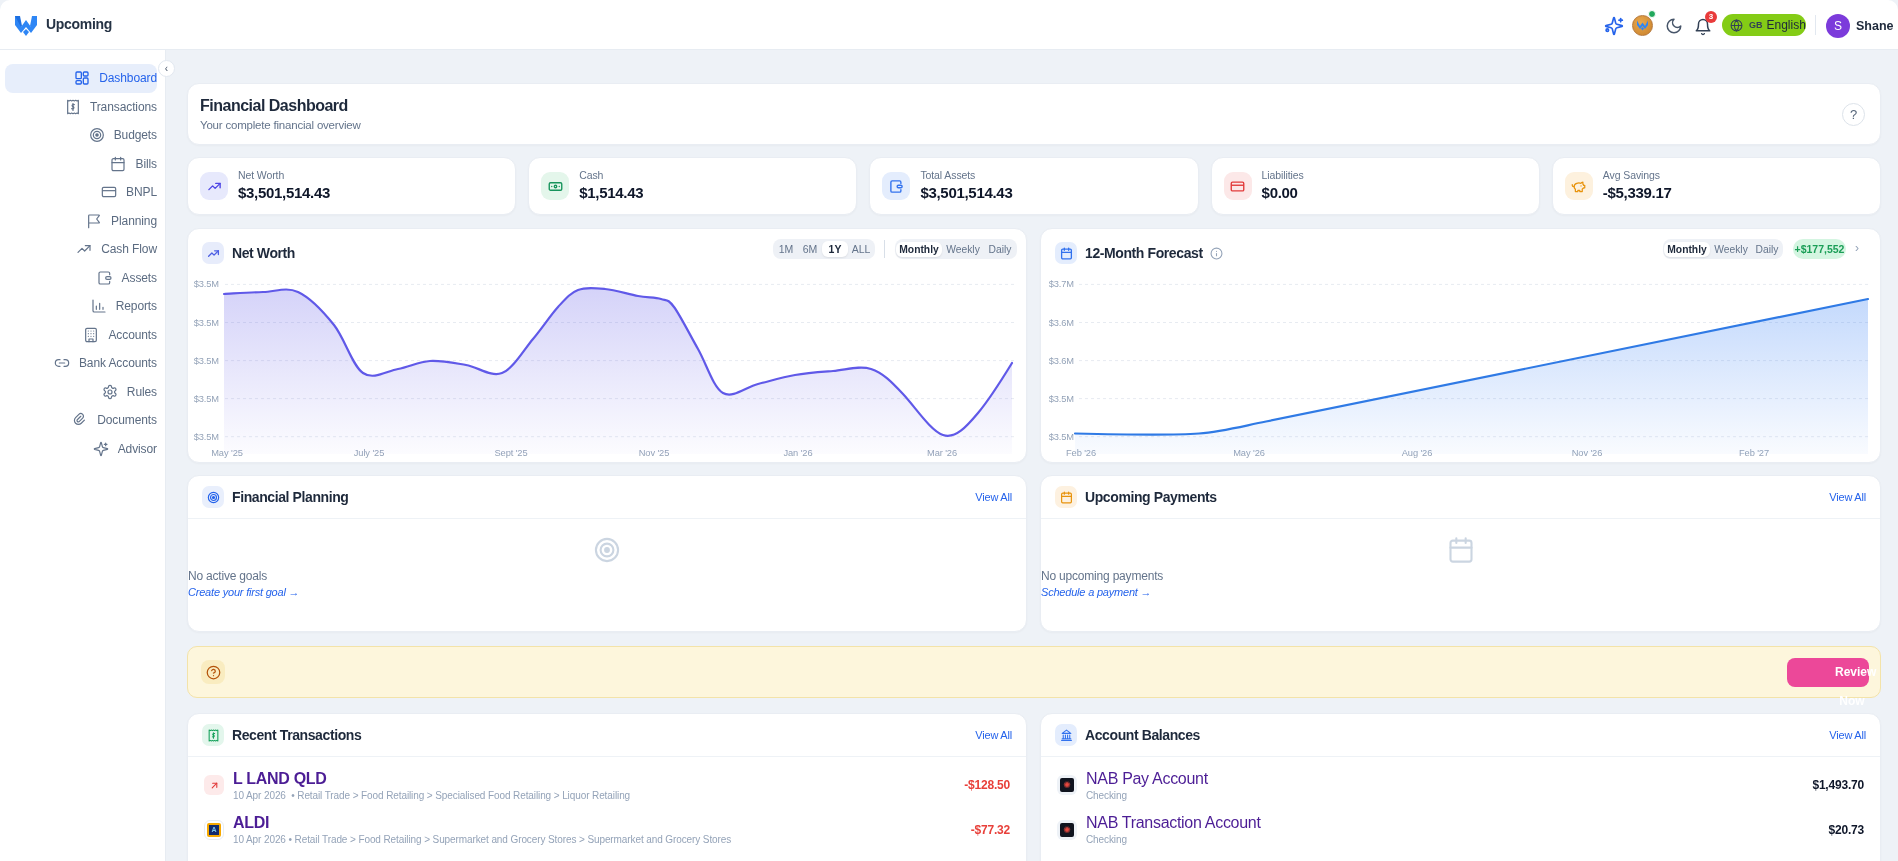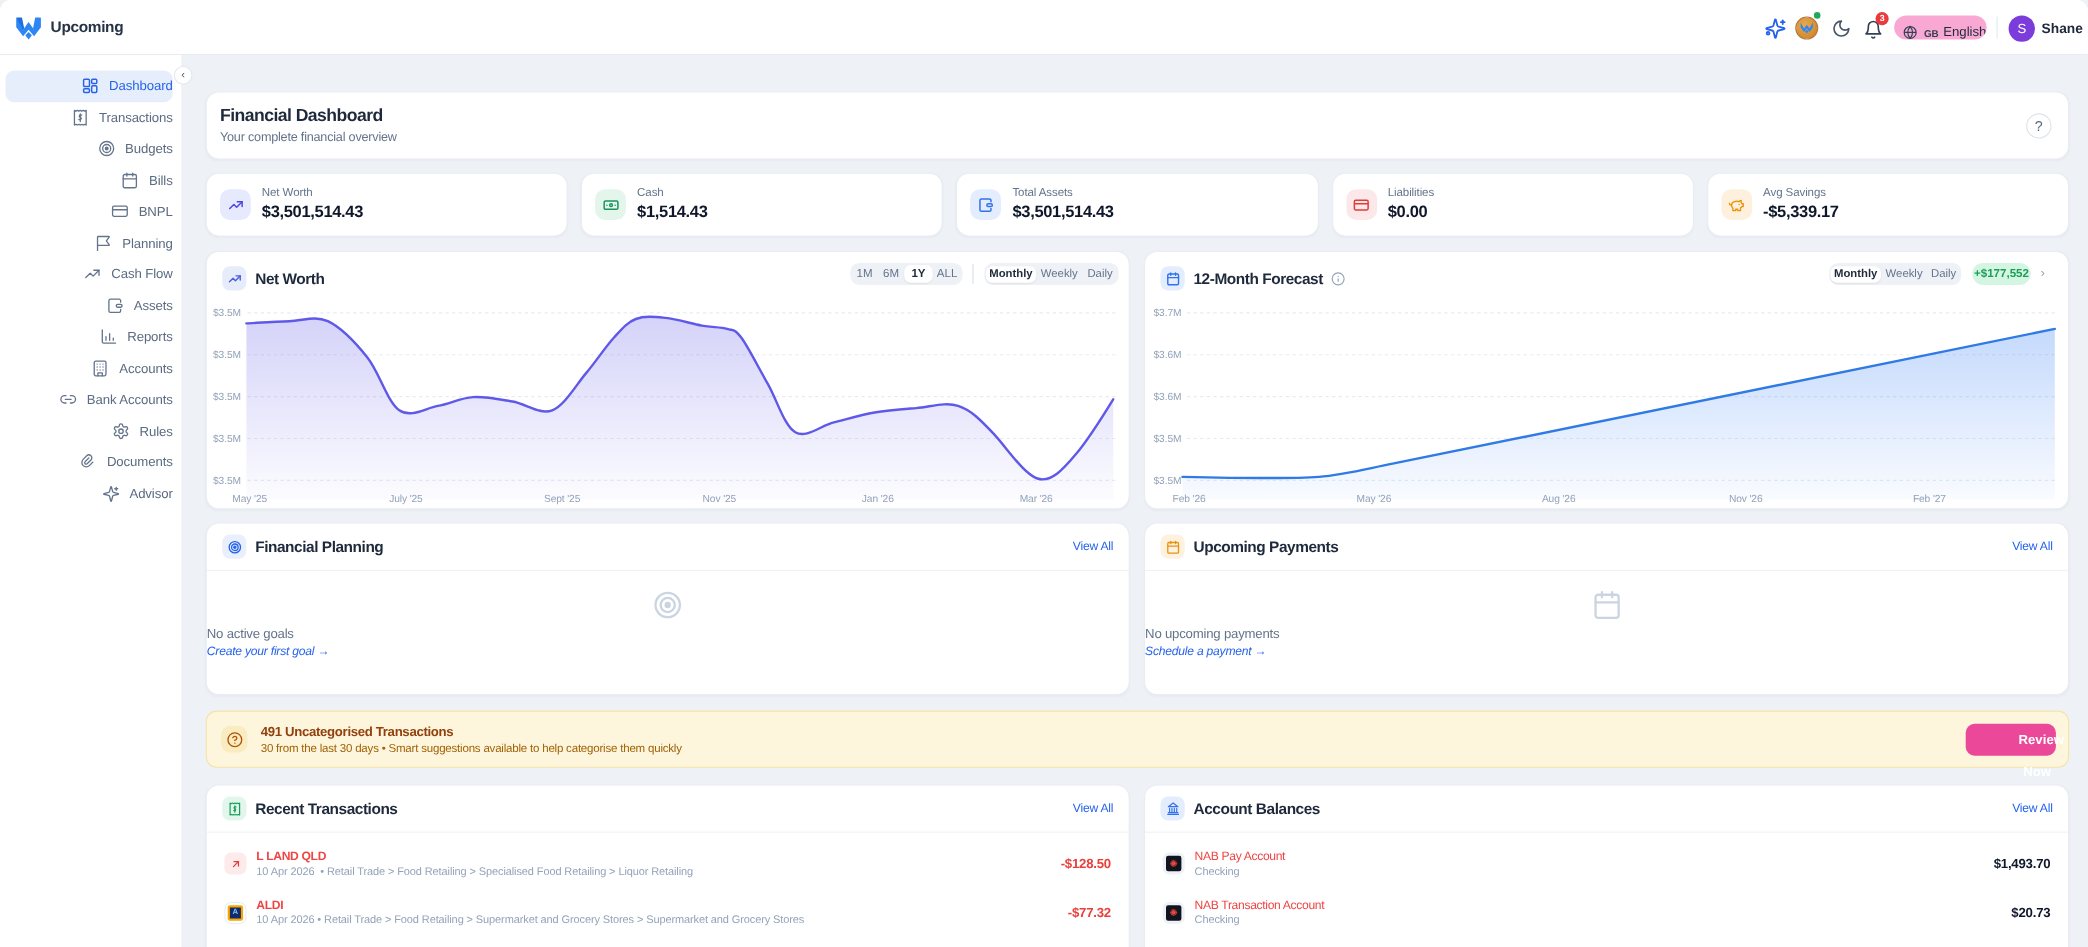--- a/index.html
+++ b/index.html
@@ -39,21 +39,21 @@
 .banner { height:52px; background:#fdf6dc; border:1px solid #f3e3a9; border-radius:10px; display:flex; align-items:center; padding:0 11px 0 13px; margin-bottom:15px; }
 .bicon { width:24px; height:24px; border-radius:8px; background:#f9ecc0; display:flex; align-items:center; justify-content:center; margin-right:12px; }
 .banner .bt1 { font-size:12px; font-weight:bold; color:#92400e; letter-spacing:-.3px; }
 .banner .bt2 { font-size:10.5px; color:#a16207; margin-top:3px; letter-spacing:-.2px; }
 .reviewbtn { margin-left:auto; width:82px; height:29px; background:#ec4899; border-radius:8px; color:#fff; font-size:12px; font-weight:bold; text-align:center; line-height:29px;padding-left:48px; }
 .botrow { display:flex; gap:13px; }
 .botcard { width:840px; height:200px; position:relative; }
 .botcard.r { width:841px; }
 .trow { display:flex; align-items:center; padding:0 16px 0 16px; height:44.5px; }
 .ticon { width:20px; height:20px; border-radius:6px; display:flex; align-items:center; justify-content:center; margin-right:9px; flex:none; }
-.trow .tt1 { font-size:11px; font-weight:bold; color:#ef4444; letter-spacing:-.3px; }
+.trow .tt1 { font-size:16px; font-weight:bold; color:#4c1d95; letter-spacing:-.3px; }
 .trow .tt2 { font-size:10px; color:#94a3b8; margin-top:2px; letter-spacing:-.1px; }
 .amt { margin-left:auto; font-size:12px; font-weight:bold; letter-spacing:-.2px; }
 .axis { font-size:9.3px; fill:#94a3b8; letter-spacing:-.1px; }
 </style>
 </head>
 <body>
 <div class="topbar">
   <svg style="position:absolute;left:13px;top:12px" width="26" height="26" viewBox="0 0 26 26">
     <path d="M2 4 L7 4 L9 14 L7 17 L4 13 Z M2 4 L2 13 L4 13" fill="#1d6fe0"></path>
     <path d="M24 4 L19 4 L17 14 L19 17 L22 13 Z M24 4 L24 13 L22 13" fill="#2e86f5"></path>
@@ -74,21 +74,21 @@
     </svg>
   <div style="position:absolute;left:1648px;top:10px;width:8px;height:8px;border-radius:50%;background:#22a85c;border:1px solid #fff"></div>
   <svg style="position:absolute;left:1665px;top:17px" width="18" height="18" viewBox="0 0 24 24" fill="none" stroke="#475569" stroke-width="2" stroke-linecap="round" stroke-linejoin="round">
       <path d="M12 3a6 6 0 0 0 9 9 9 9 0 1 1-9-9Z"></path>
     </svg>
   <svg style="position:absolute;left:1694px;top:18px" width="18" height="18" viewBox="0 0 24 24" fill="none" stroke="#334155" stroke-width="2" stroke-linecap="round" stroke-linejoin="round">
       <path d="M6 8a6 6 0 0 1 12 0c0 7 3 9 3 9H3s3-2 3-9"></path>
       <path d="M10.3 21a1.94 1.94 0 0 0 3.4 0"></path>
     </svg>
   <div style="position:absolute;left:1705px;top:11px;width:12px;height:12px;border-radius:50%;background:#e93b3b;color:#fff;font-size:8px;font-weight:bold;text-align:center;line-height:12px">3</div>
-  <div style="position:absolute;left:1722px;top:14px;width:84px;height:22px;border-radius:11px;background:#f9a8d4;display:flex;align-items:flex-end;padding:0 8px;overflow:hidden">
+  <div style="position:absolute;left:1722px;top:14px;width:84px;height:22px;border-radius:11px;background:#84cc16;display:flex;align-items:center;padding:0 8px;overflow:hidden">
     <svg style="flex:none" width="13" height="13" viewBox="0 0 24 24" fill="none" stroke="#334155" stroke-width="2">
         <circle cx="12" cy="12" r="10"></circle>
         <path d="M2 12h20"></path>
         <path d="M12 2a15.3 15.3 0 0 1 4 10 15.3 15.3 0 0 1-4 10 15.3 15.3 0 0 1-4-10 15.3 15.3 0 0 1 4-10z"></path>
       </svg>
     <span style="font-size:9px;font-weight:bold;color:#334155;margin-left:6px">GB</span>
     <span style="font-size:12px;color:#1e293b;margin-left:4px;white-space:nowrap">English</span>
   </div>
   <div style="position:absolute;left:1815px;top:15px;width:1px;height:20px;background:#e2e8f0"></div>
   <div style="position:absolute;left:1826px;top:14px;width:24px;height:24px;border-radius:50%;background:#7c3bdb;color:#fff;font-size:12px;text-align:center;line-height:24px">S</div>
@@ -382,24 +382,20 @@
     </div>
   </div>
   <div class="banner" id="banner">
     <div class="bicon">
         <svg width="15" height="15" viewBox="0 0 24 24" fill="none" stroke="#b45309" stroke-width="2">
           <circle cx="12" cy="12" r="10"></circle>
           <path d="M9.1 9a3 3 0 0 1 5.8 1c0 2-3 3-3 3" stroke-linecap="round"></path>
           <path d="M12 17h.01" stroke-linecap="round"></path>
         </svg>
       </div>
-    <div>
-      <div class="bt1">491 Uncategorised Transactions</div>
-      <div class="bt2">30 from the last 30 days • Smart suggestions available to help categorise them quickly</div>
-    </div>
     <div class="reviewbtn">Review Now</div>
   </div>
   <div class="botrow">
     <div class="card botcard" id="transactions">
       <div class="mhead">
         <div class="cicon" style="background:#e3f6ec">
             <svg width="13" height="13" viewBox="0 0 24 24" fill="none" stroke="#17a25c" stroke-width="2" stroke-linecap="round" stroke-linejoin="round">
               <path d="M4 2v20l2-1 2 1 2-1 2 1 2-1 2 1 2-1 2 1V2l-2 1-2-1-2 1-2-1-2 1-2-1-2 1Z"></path>
               <path d="M14 8.5a2.3 1.6 0 1 0 -2 3 2.3 1.6 0 1 1 -2 3"></path>
               <path d="M12 6.8v10.4"></path>

